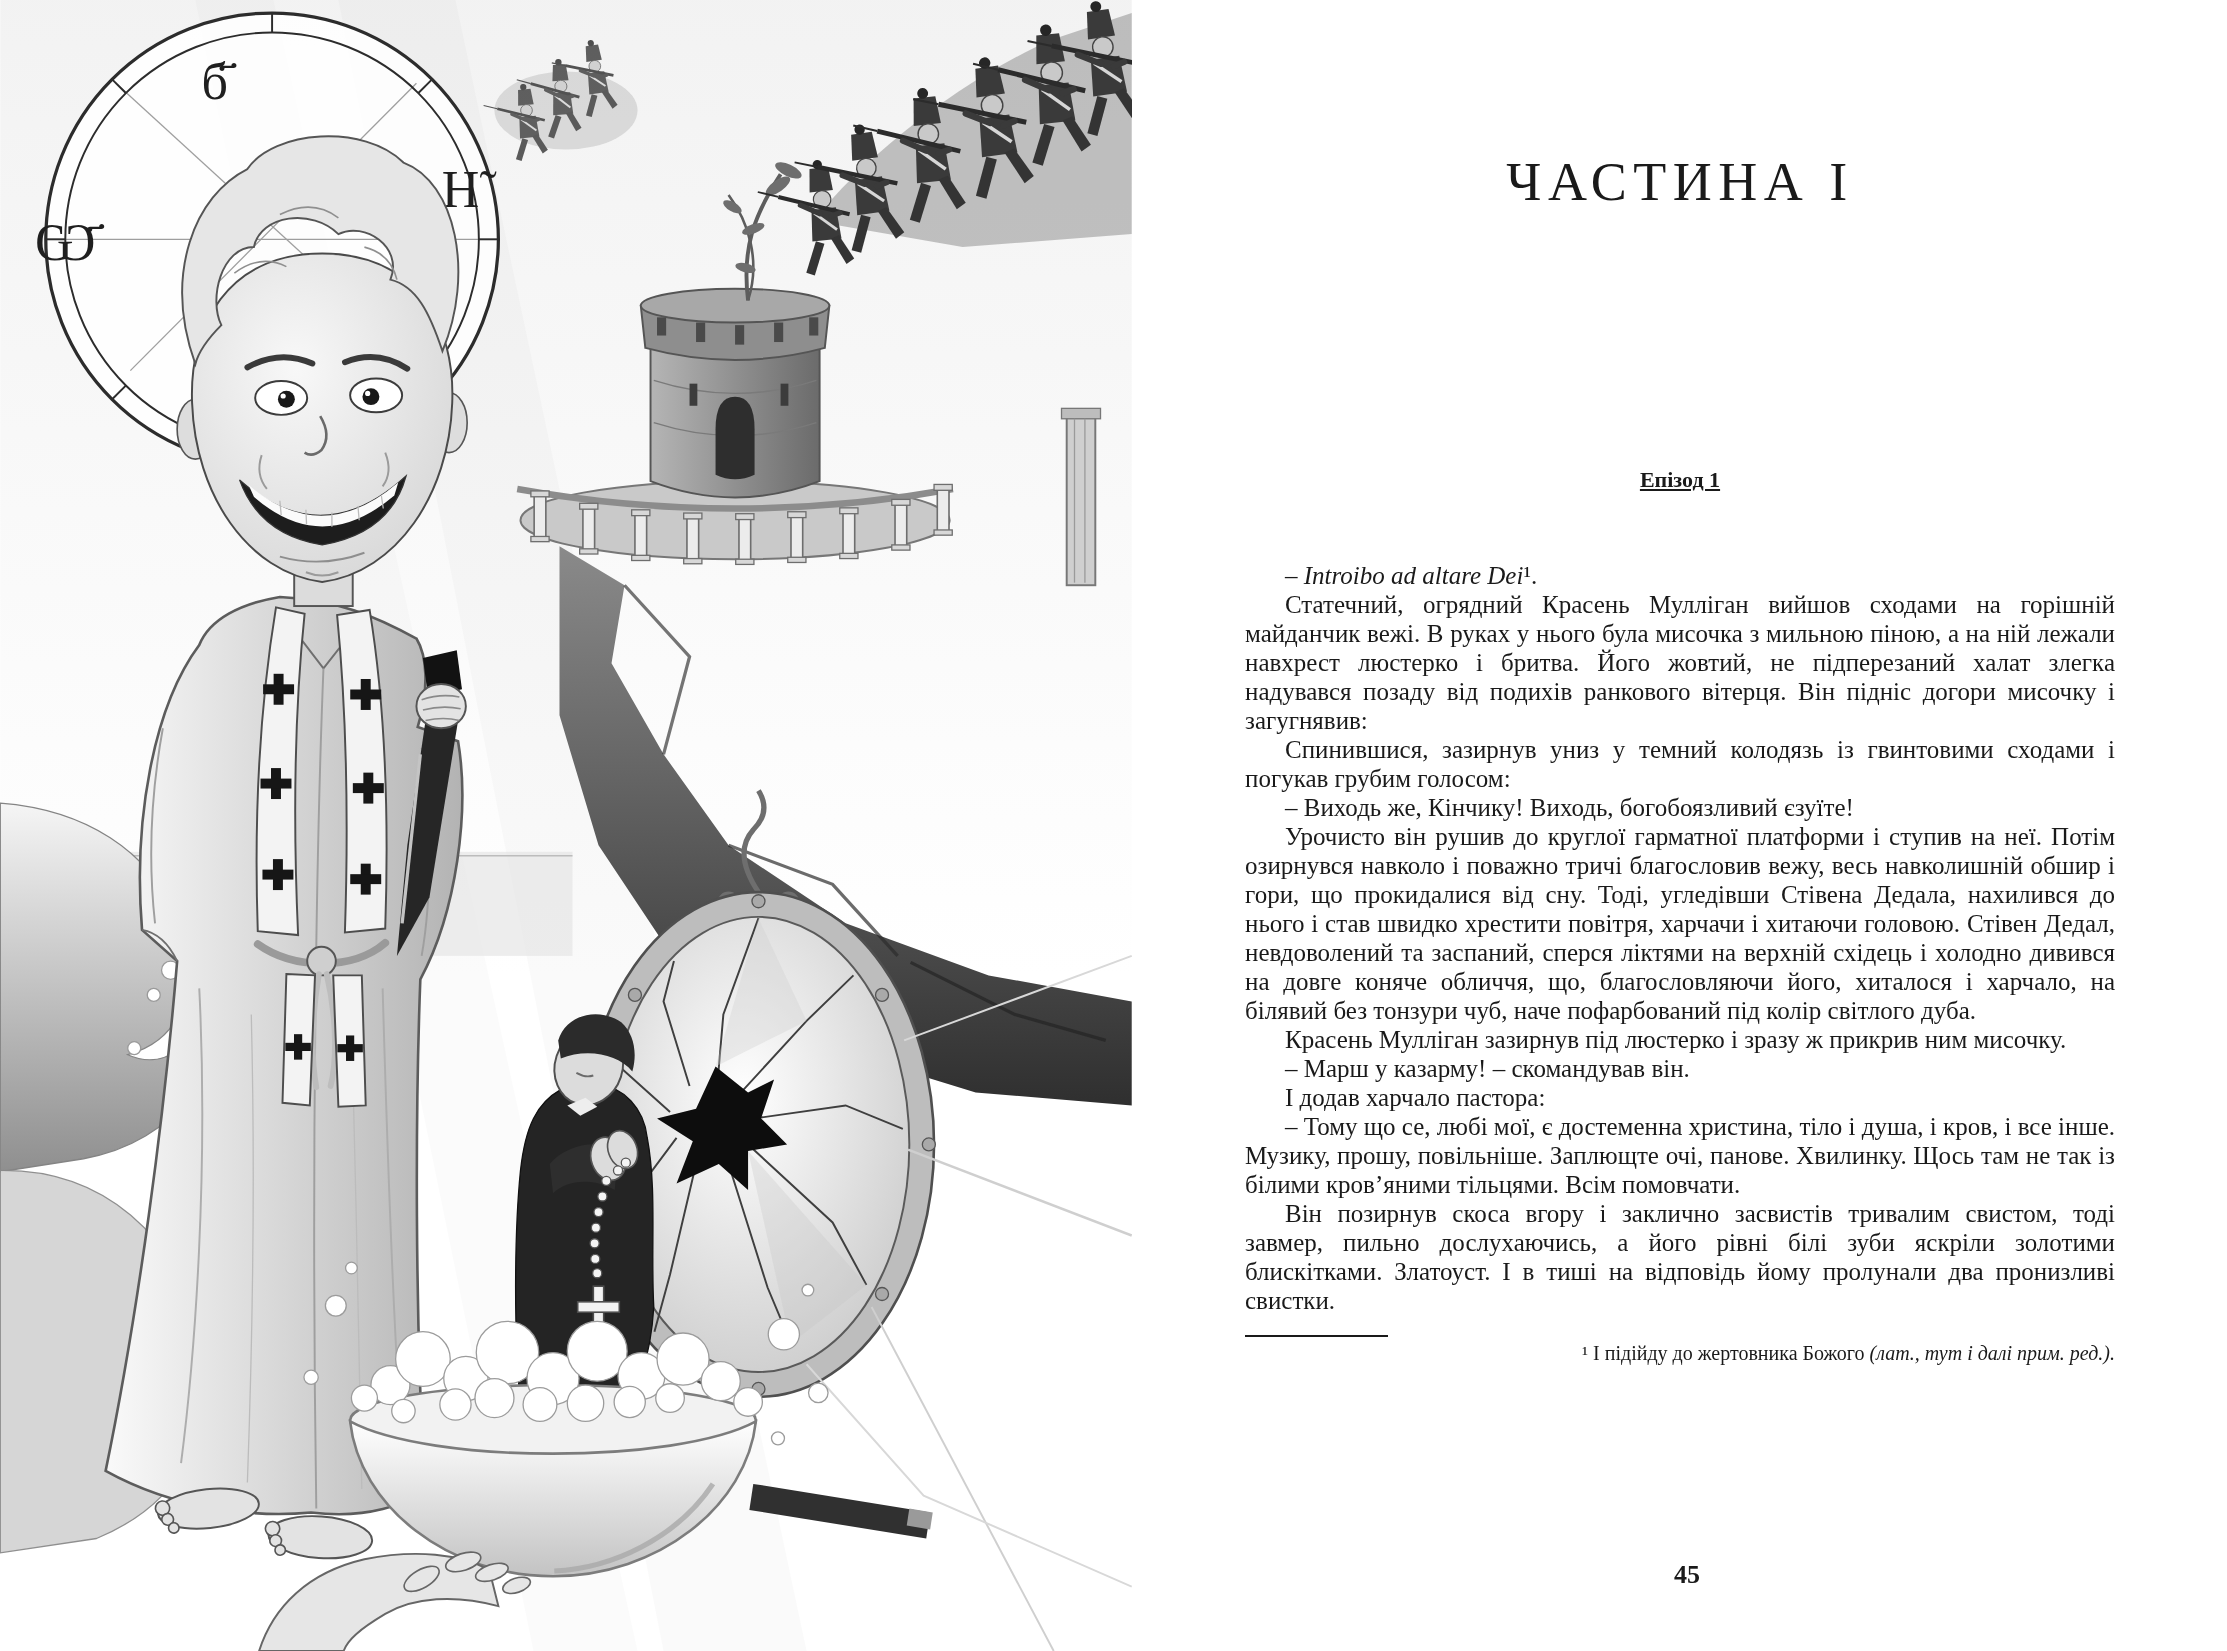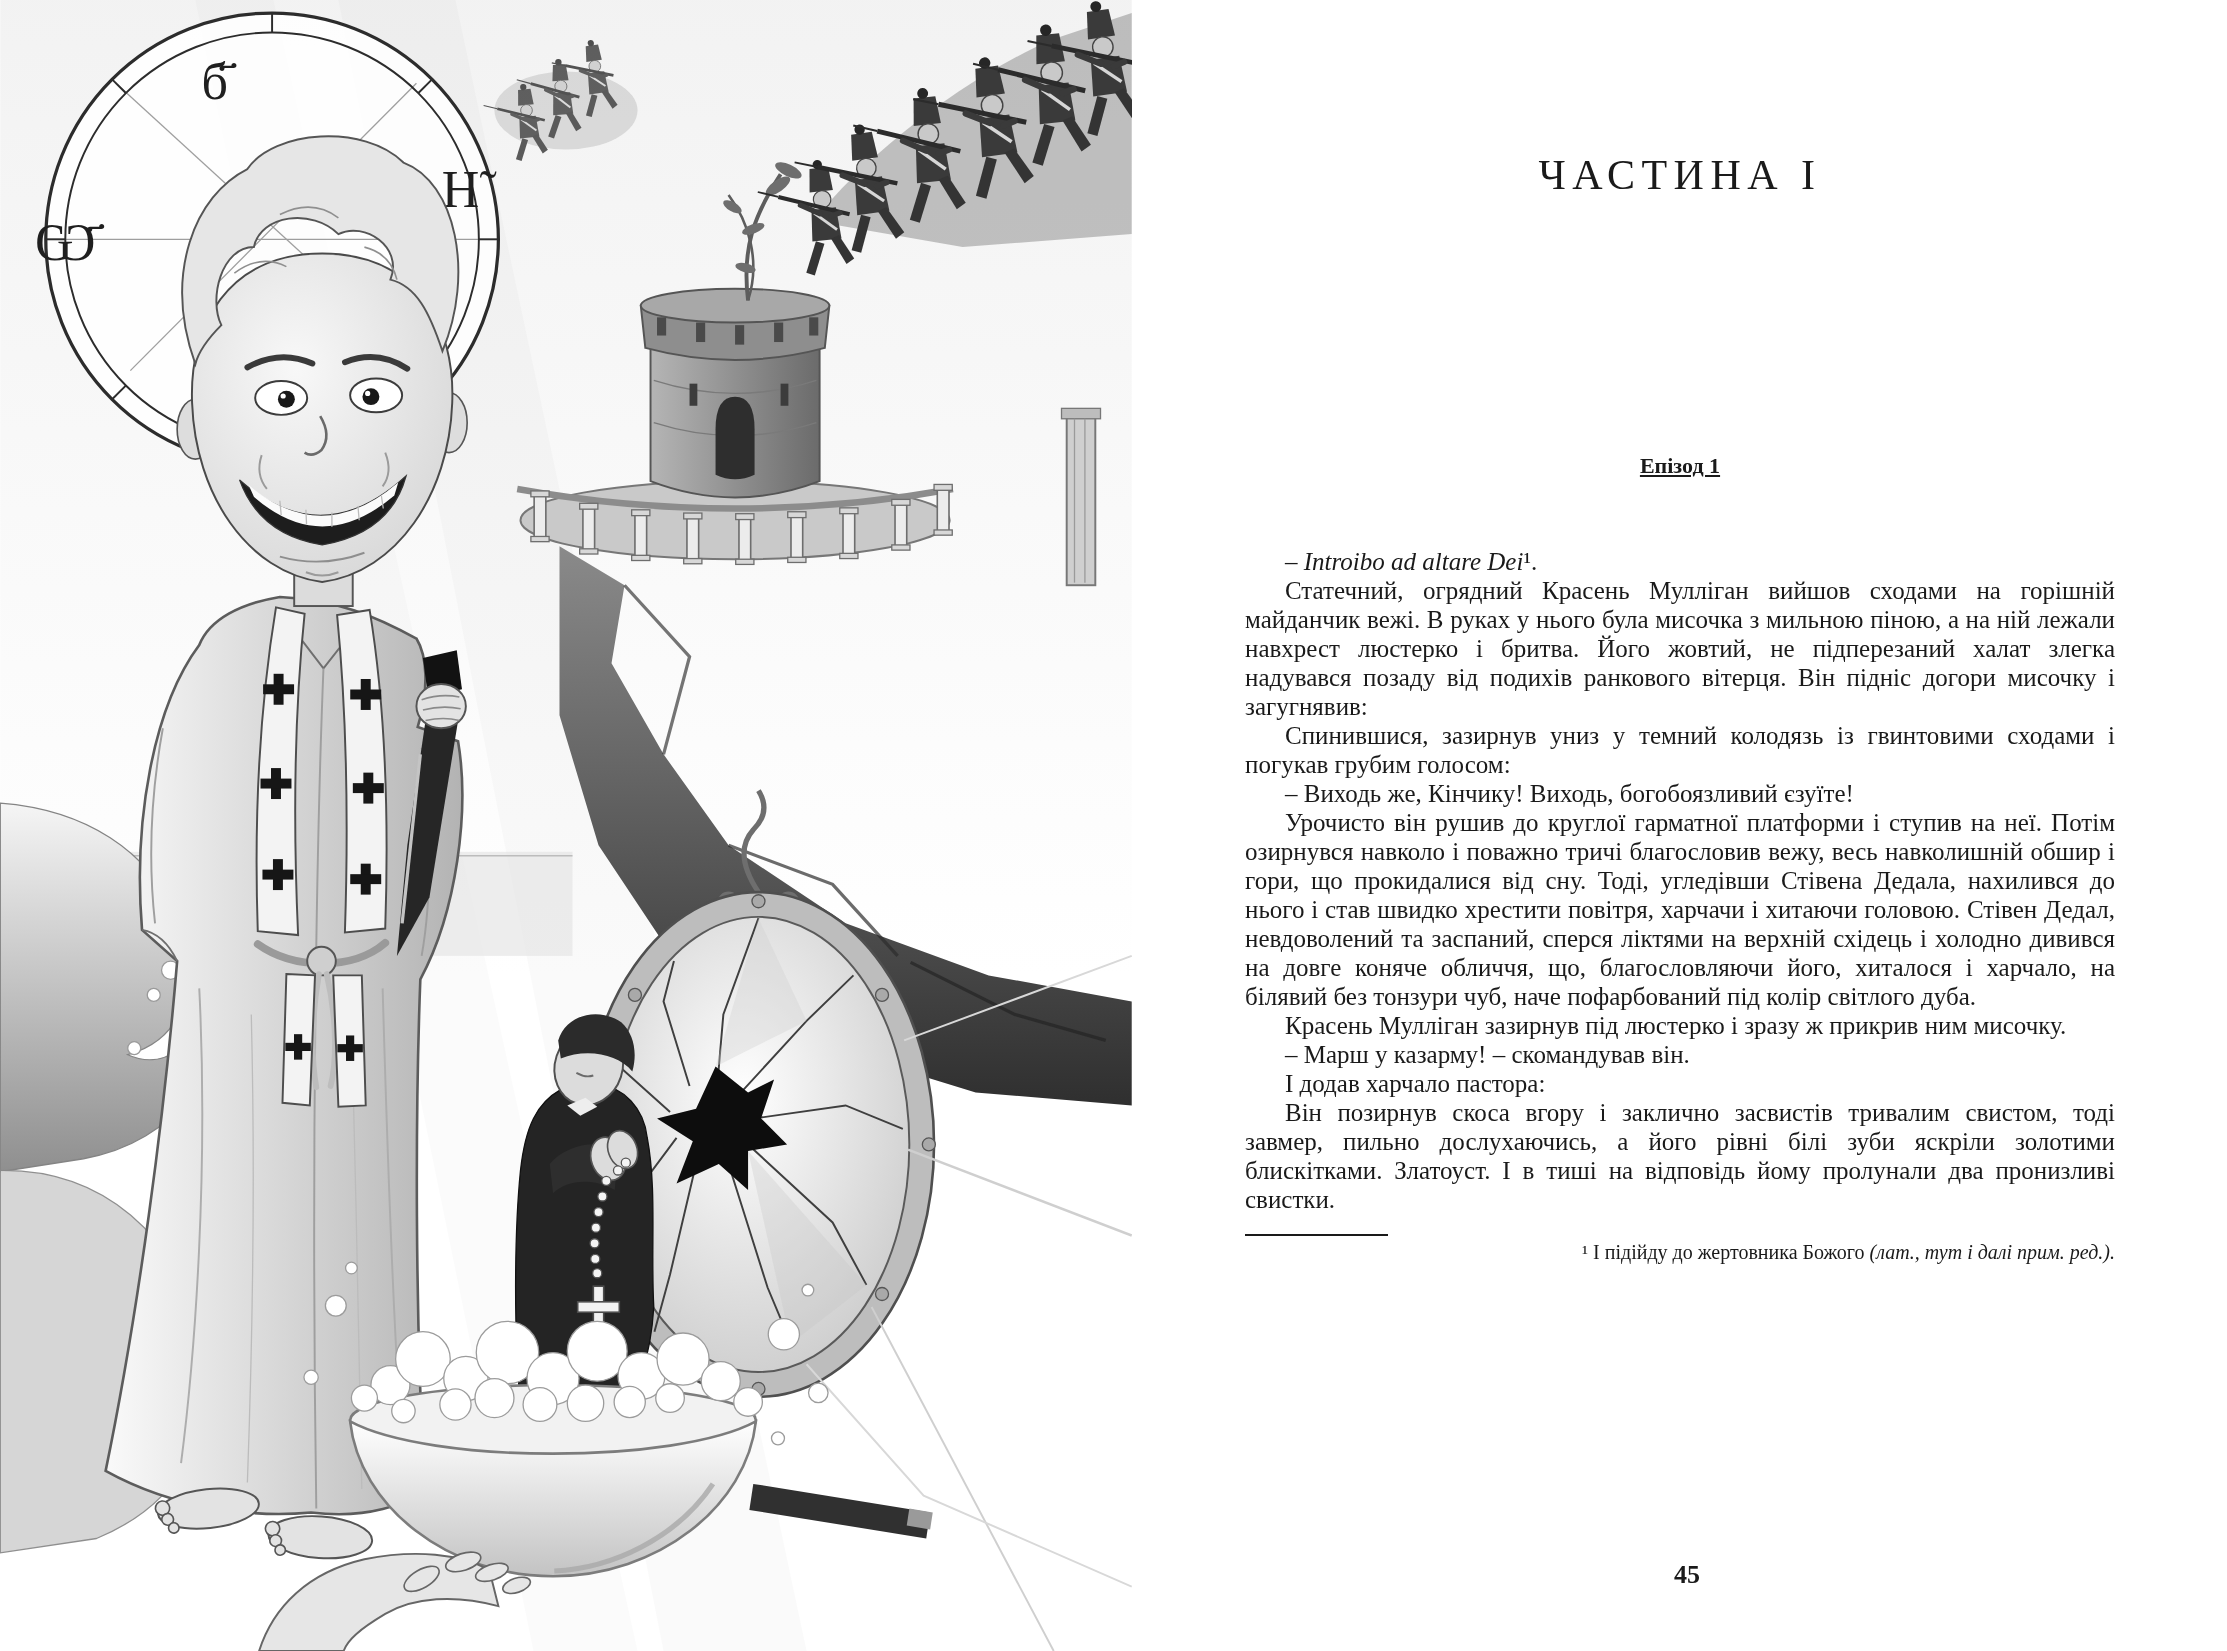--- a/index.html
+++ b/index.html
@@ -1,21 +1,21 @@
 <!DOCTYPE html>
 <html lang="uk" style="font-size:10.4px"><head>
 <meta charset="utf-8">
 <style>
   html,body{margin:0;padding:0;background:#ffffff;}
   .spread{position:relative;width:2227px;height:1651px;background:#ffffff;
           font-family:"Liberation Serif", serif;color:#1a1a1a;overflow:hidden;}
   .page-left{position:absolute;left:0;top:0;width:1132px;height:1651px;}
   .page-left svg{display:block;width:100%;height:100%;}
   .page-right{position:absolute;left:1245px;top:0;width:870px;height:1651px;}
-  .part-title{margin:0;padding-top:151px;text-align:center;font-size:42px;
+  .part-title{margin:0;padding-top:151px;text-align:center;font-size:54px;
               font-weight:normal;letter-spacing:6.5px;}
   .episode-title{margin:254px 0 0;text-align:center;font-size:22px;font-weight:bold;text-decoration:underline;}
   .body-text{margin-top:68px;font-size:25px;line-height:29px;text-align:justify;
              hyphens:auto;-webkit-hyphens:auto;}
   .para{margin:0;text-indent:40px;}
   .para em{font-style:italic;}
   .footnote-sep{margin-top:19.5px;width:143px;border-top:2px solid #1a1a1a;height:0;}
   .footnote{margin:4px 0 0;font-size:20px;line-height:25px;text-indent:40px;text-align:right;}
   .footnote em{font-style:italic;}
   .page-number{position:absolute;left:7px;top:1560px;width:100%;text-align:center;
@@ -433,20 +433,21 @@
     <h2 class="episode-title">Епізод 1</h2>
     <div class="body-text">
         <p class="para"><span>– </span><em>Introibo ad altare Dei</em><span>¹.</span></p>
         <p class="para"><span>Статечний, огрядний Красень Мулліган вийшов сходами на горішній майданчик вежі. В руках у нього була мисочка з мильною піною, а на ній лежали навхрест люстерко і бритва. Його жовтий, не підперезаний халат злегка надувався позаду від подихів ранкового вітерця. Він підніс догори мисочку і загугнявив:</span></p>
         <p class="para"><span>Спинившися, зазирнув униз у темний колодязь із гвинтовими сходами і погукав грубим голосом:</span></p>
         <p class="para"><span>– Виходь же, Кінчику! Виходь, богобоязливий єзуїте!</span></p>
         <p class="para"><span>Урочисто він рушив до круглої гарматної платформи і ступив на неї. Потім озирнувся навколо і поважно тричі благословив вежу, весь навколишній обшир і гори, що прокидалися від сну. Тоді, угледівши Стівена Дедала, нахилився до нього і став швидко хрестити повітря, харчачи і хитаючи головою. Стівен Дедал, невдоволений та заспаний, сперся ліктями на верхній східець і холодно дивився на довге коняче обличчя, що, благословляючи його, хиталося і харчало, на білявий без тонзури чуб, наче пофарбований під колір світлого дуба.</span></p>
         <p class="para"><span>Красень Мулліган зазирнув під люстерко і зразу ж прикрив ним мисочку.</span></p>
         <p class="para"><span>– Марш у казарму! – скомандував він.</span></p>
         <p class="para"><span>І додав харчало пастора:</span></p>
+        <p class="para"><span>– Тому що се, любі мої, є достеменна христина, тіло і душа, і кров, і все інше. Музику, прошу, повільніше. Заплющте очі, панове. Хвилинку. Щось там не так із білими кров’яними тільцями. Всім помовчати.</span></p>
         <p class="para"><span>Він позирнув скоса вгору і заклично засвистів тривалим свистом, тоді завмер, пильно дослухаючись, а його рівні білі зуби яскріли золотими блискітками. Златоуст. І в тиші на відповідь йому пролунали два пронизливі свистки.</span></p>
       </div>
     <div class="footnote-sep"></div>
     <p class="footnote"><span>¹ І підійду до жертовника Божого </span><em>(лат., тут і далі прим. ред.).</em></p>
     <div class="page-number">45</div>
   </div>
 
 </div>
 
 

